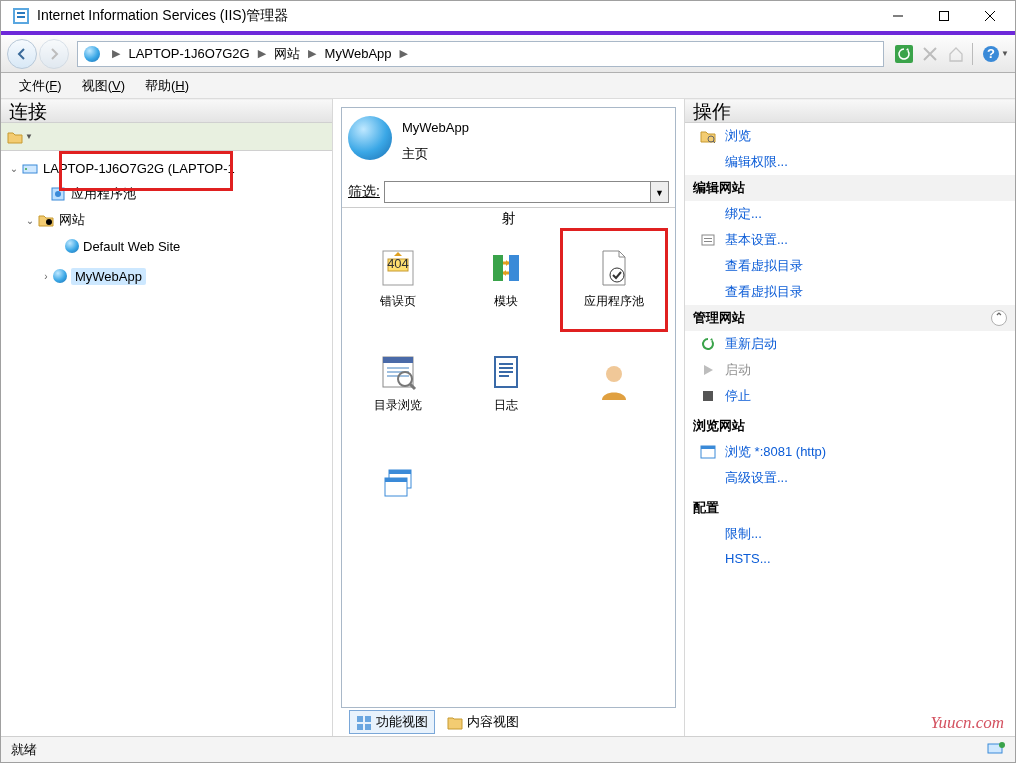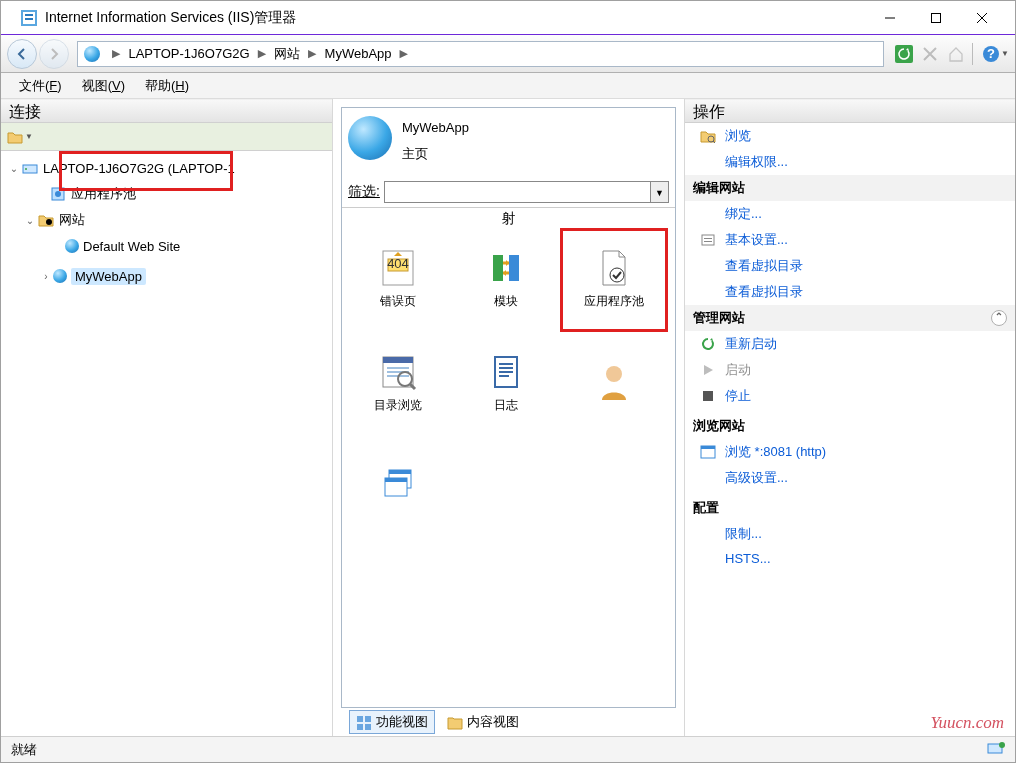--- a/index.html
+++ b/index.html
@@ -1,19 +1,19 @@
 <!DOCTYPE html>
 <html><head>
 <meta charset="utf-8">
 <style>
 * { box-sizing: border-box; font-family: "Microsoft YaHei", "Segoe UI", Tahoma, sans-serif; font-size: 13px; }
 body { margin: 0; padding: 0; background: #fff; width: 1016px; height: 763px; overflow: hidden; border: 1px solid #a0a0a0; display: flex; flex-direction: column; }
 
 
-.titlebar { height: 34px; background: #fff; display: flex; align-items: center; padding: 0 10px; border-bottom: 1px solid #6d28d9; flex-shrink: 0; }
+.titlebar { height: 34px; background: #fff; display: flex; align-items: center; padding: 0 2px; border-bottom: 4px solid #6d28d9; flex-shrink: 0; }
 .titlebar .app-icon { width: 16px; height: 16px; margin: 0 8px 0 10px; }
 .titlebar .title { flex: 1; font-size: 14px; color: #000; }
 .winbtn { width: 46px; height: 30px; display: flex; align-items: center; justify-content: center; cursor: pointer; }
 .winbtn svg { width: 10px; height: 10px; }
 
 
 .navbar { height: 38px; background: linear-gradient(#fdfdfd,#e8e8e8); border-bottom: 1px solid #b0b0b0; display: flex; align-items: center; padding: 0 6px; flex-shrink: 0; }
 .navbtn { width: 30px; height: 30px; border: 1px solid #b8c8d8; border-radius: 50%; display: flex; align-items: center; justify-content: center; background: linear-gradient(#f6fafe,#d8e8f6); margin-right: 2px; cursor: pointer; }
 .crumb-wrap { flex: 1; height: 26px; margin: 0 6px; border: 1px solid #a9b8c8; background: #fff; display: flex; align-items: center; }
 .crumb-icon { width: 16px; height: 16px; margin: 0 6px; }
@@ -24,21 +24,21 @@
 
 .menubar { height: 26px; background: #f4f4f4; border-bottom: 1px solid #dcdcdc; display: flex; align-items: center; padding-left: 8px; flex-shrink: 0; }
 .menubar span { padding: 3px 10px; cursor: pointer; }
 .menubar span u { text-decoration: underline; }
 
 
 .workspace { flex: 1; display: flex; min-height: 0; }
 
 
 .left { width: 332px; border-right: 1px solid #d8d8d8; display: flex; flex-direction: column; background: #fff; }
-.panel-head { height: 24px; line-height: 24px; padding-left: 8px; font-size: 16px; background: linear-gradient(#f8f8f8,#e4e4e4); border-bottom: 1px solid #d0d0d0; border-top: 1px solid #f0f0f0; font-family: Liberation Serif, serif; }
+.panel-head { height: 24px; line-height: 24px; padding-left: 8px; font-size: 19px; background: linear-gradient(#f8f8f8,#e4e4e4); border-bottom: 1px solid #d0d0d0; border-top: 1px solid #f0f0f0; font-family: Liberation Serif, serif; }
 .toolbar-strip { height: 28px; background: #e8f0e0; border-bottom: 1px solid #d0d0d0; display: flex; align-items: center; padding-left: 6px; }
 .tree { flex: 1; padding: 4px 0 0 6px; overflow: hidden; font-size: 14px; }
 .tree-row { display: flex; align-items: center; height: 26px; white-space: nowrap; cursor: pointer; }
 .tree-exp { width: 14px; text-align: center; color: #666; font-size: 10px; user-select: none; }
 .tree-ic { width: 18px; height: 18px; margin-right: 4px; display: inline-flex; align-items: center; justify-content: center; }
 .tree-lbl-selected { background: #cde8ff; padding: 1px 4px; border-radius: 2px; }
 .redbox-tree { position: relative; }
 .redbox-tree::before { content:""; position:absolute; left:58px; top:0; width:168px; height:34px; border:3px solid #e02020; pointer-events:none; }
 
 

